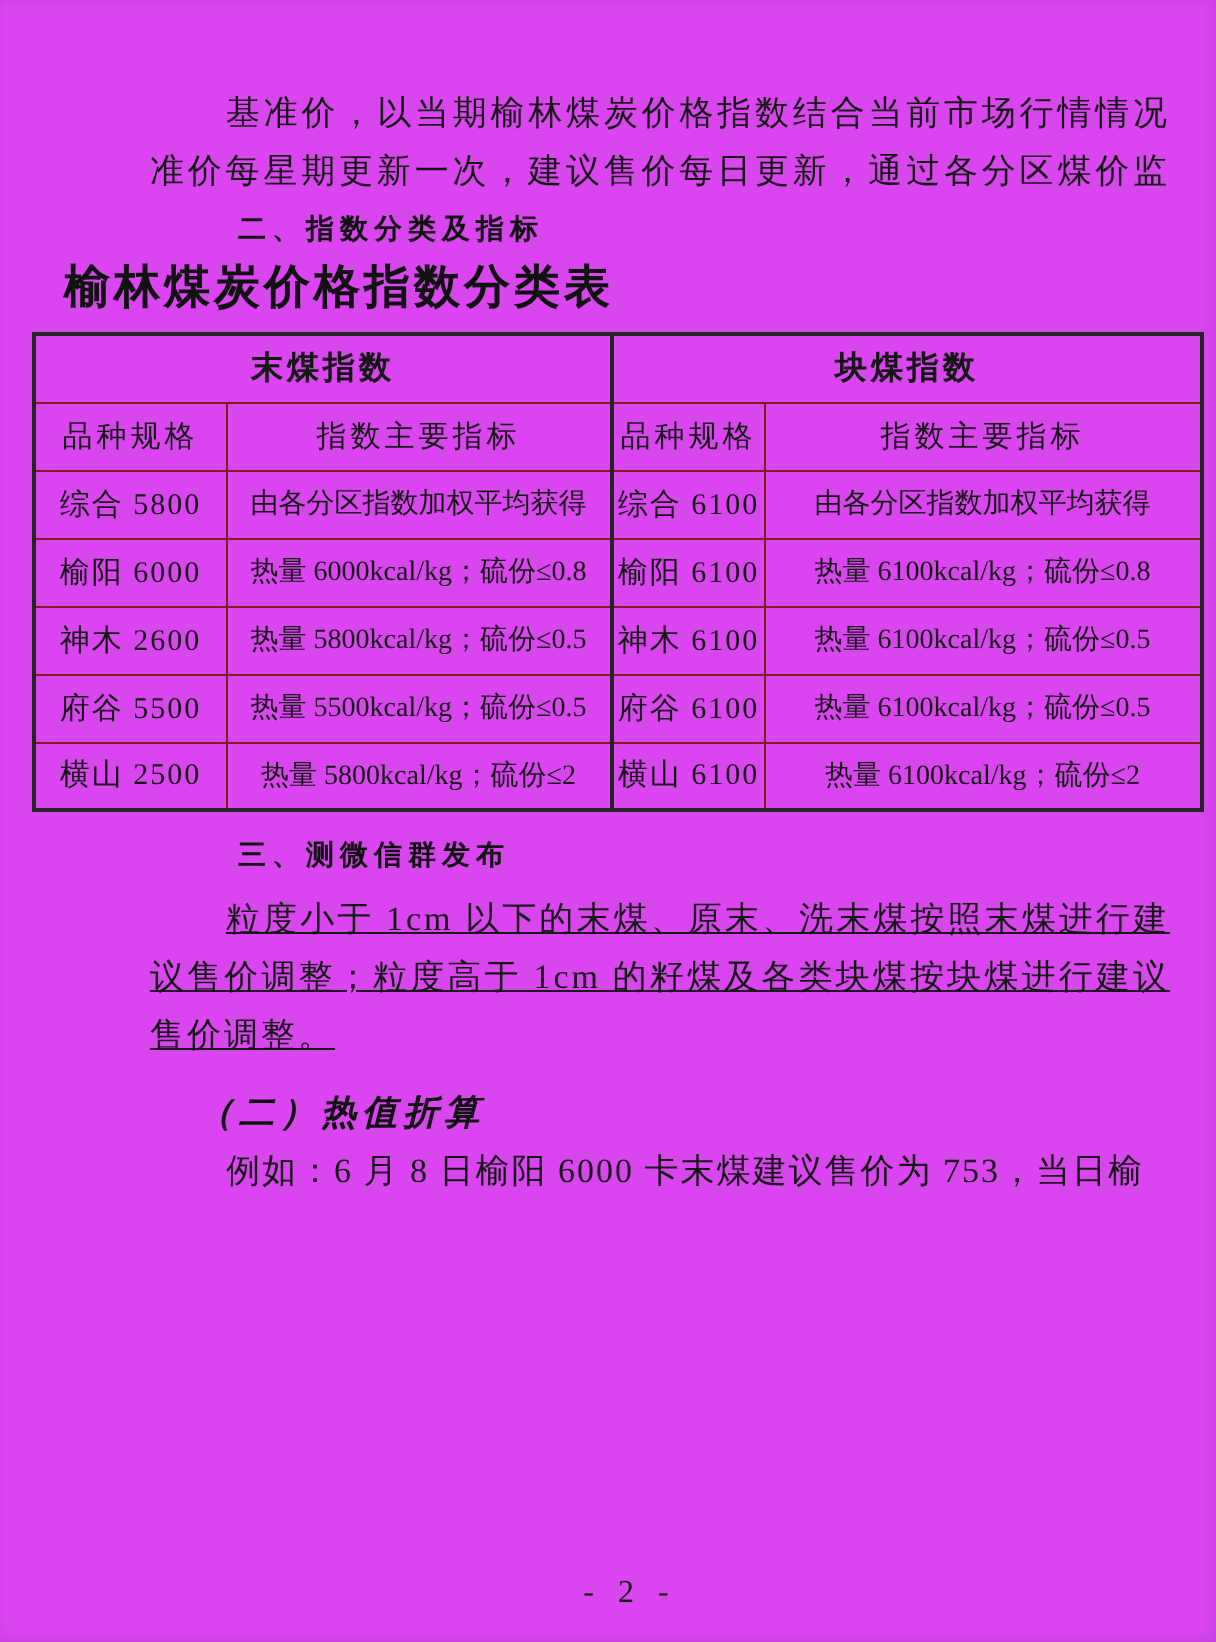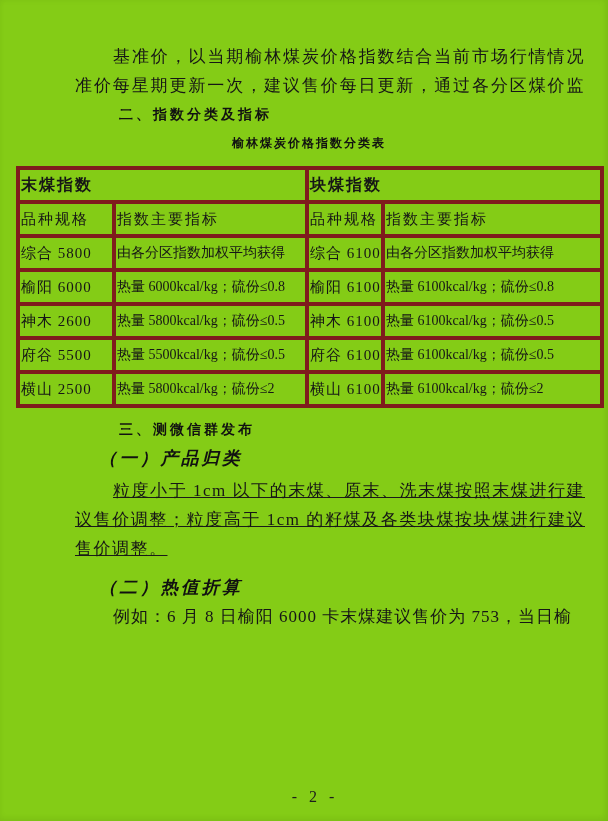--- a/index.html
+++ b/index.html
@@ -4,21 +4,21 @@
 <style>
   * { margin:0; padding:0; box-sizing:border-box; }
   html,body { background:#ffffff; }
   body {
     width:608px; height:821px;
     font-family:"Liberation Serif","DejaVu Serif",serif;
   }
   .page {
     position:relative;
     width:608px; height:821px;
-    background:#84cc16;
+    background:#d946ef;
     color:#1a1a1a;
     overflow:hidden;
     box-shadow: inset -3px 0 6px rgba(0,0,0,0.05), inset 0 -3px 6px rgba(0,0,0,0.04);
   }
   .textblock { margin-left:75px; margin-right:23px; }
 
   .line {
     font-size:17px;
     line-height:29px;
     letter-spacing:1.5px;
@@ -42,43 +42,43 @@
     font-weight:700;
     font-style:italic;
     font-size:17.5px;
     line-height:29px;
     letter-spacing:3px;
     padding-left:24px;
     color:#111;
   }
   .table-title {
     font-weight:700;
-    font-size:12px;
+    font-size:23px;
     line-height:29px;
     letter-spacing:2px;
-    text-align:center;
-    padding-left:10px;
+    padding-left:32px;
     color:#111;
   }
 
   table.price-table {
     width:584px;
     margin-left:16px;
     margin-top:8px;
     border-collapse:collapse;
     table-layout:fixed;
     border:2px solid #242424;
   }
   .price-table col.w1 { width:96px; }
   .price-table col.w2 { width:193px; }
   .price-table col.w3 { width:76px; }
   .price-table col.w4 { width:219px; }
   .price-table tr { height:34px; }
   .price-table td {
-    border:4px solid #7f1d1d;
+    border:1px solid #7f1d1d;
+    text-align:center;
     vertical-align:middle;
     white-space:nowrap;
     overflow:hidden;
     color:#161616;
     padding:0 1px;
   }
   .price-table td.divr { border-right:2px solid #242424; }
   .price-table td.gh { font-size:16px; font-weight:700; letter-spacing:2px; }
   .price-table td.ch { font-size:15px; letter-spacing:2px; }
   .price-table td.spec { font-size:15px; letter-spacing:1px; }
@@ -164,21 +164,20 @@
         <td class="ind divr">热量 5800kcal/kg；硫份≤2</td>
         <td class="spec">横山 6100</td>
         <td class="ind">热量 6100kcal/kg；硫份≤2</td>
       </tr>
     </tbody>
   </table>
 
   <div class="textblock sec3">
     <div class="sec-heading">三、测微信群发布</div>
 
-    <div class="sub-heading">（一）产品归类</div>
     <div class="paraA">
       <div class="line just indent">粒度小于 1cm 以下的末煤、原末、洗末煤按照末煤进行建</div>
       <div class="line just">议售价调整；粒度高于 1cm 的籽煤及各类块煤按块煤进行建议</div>
       <div class="line">售价调整。</div>
     </div>
 
     <div class="sub-heading sub2">（二）热值折算</div>
 
     <div class="line indent example">例如：6 月 8 日榆阳 6000 卡末煤建议售价为 753，当日榆</div>
   </div>

